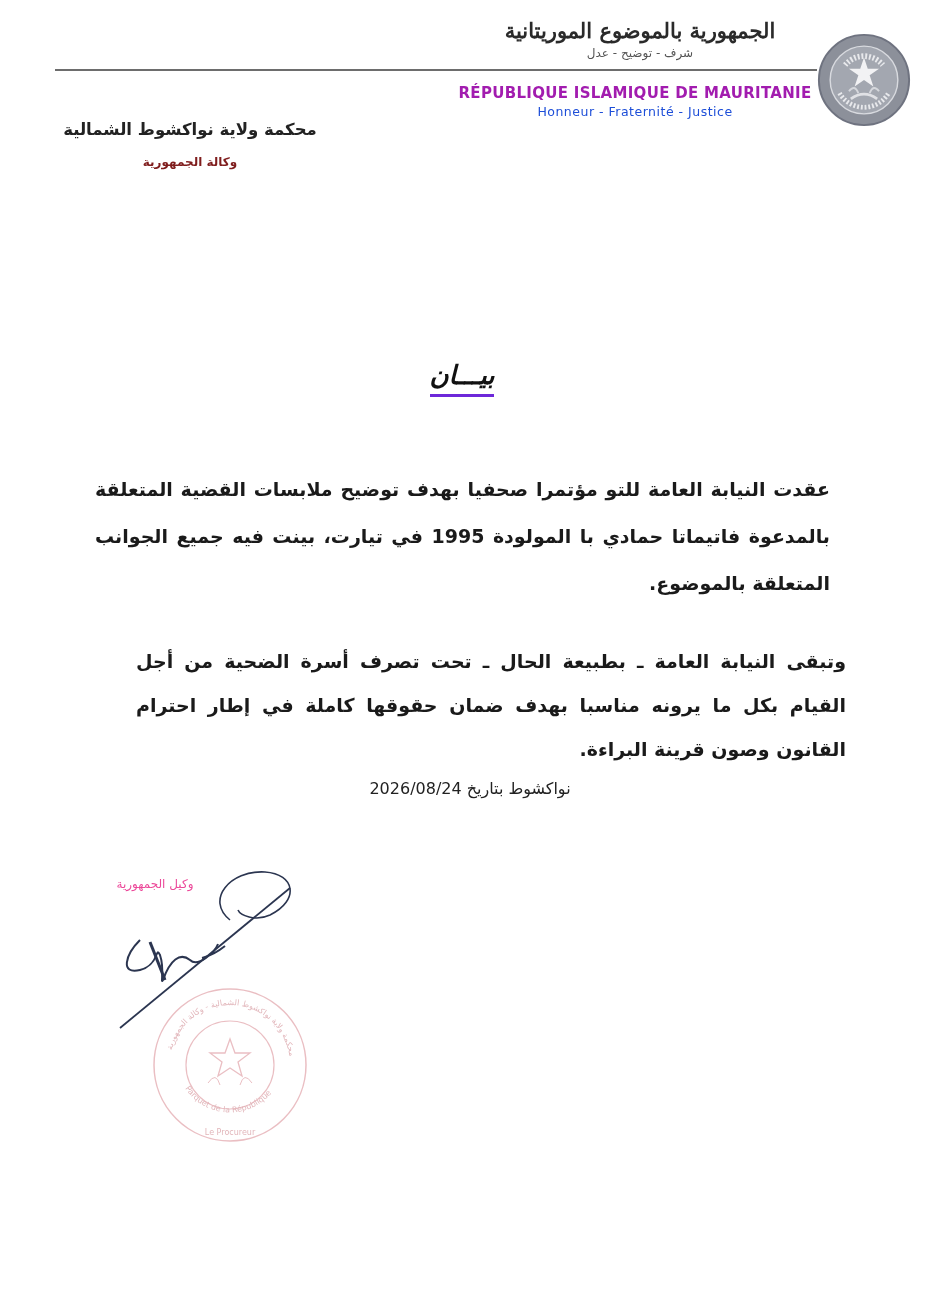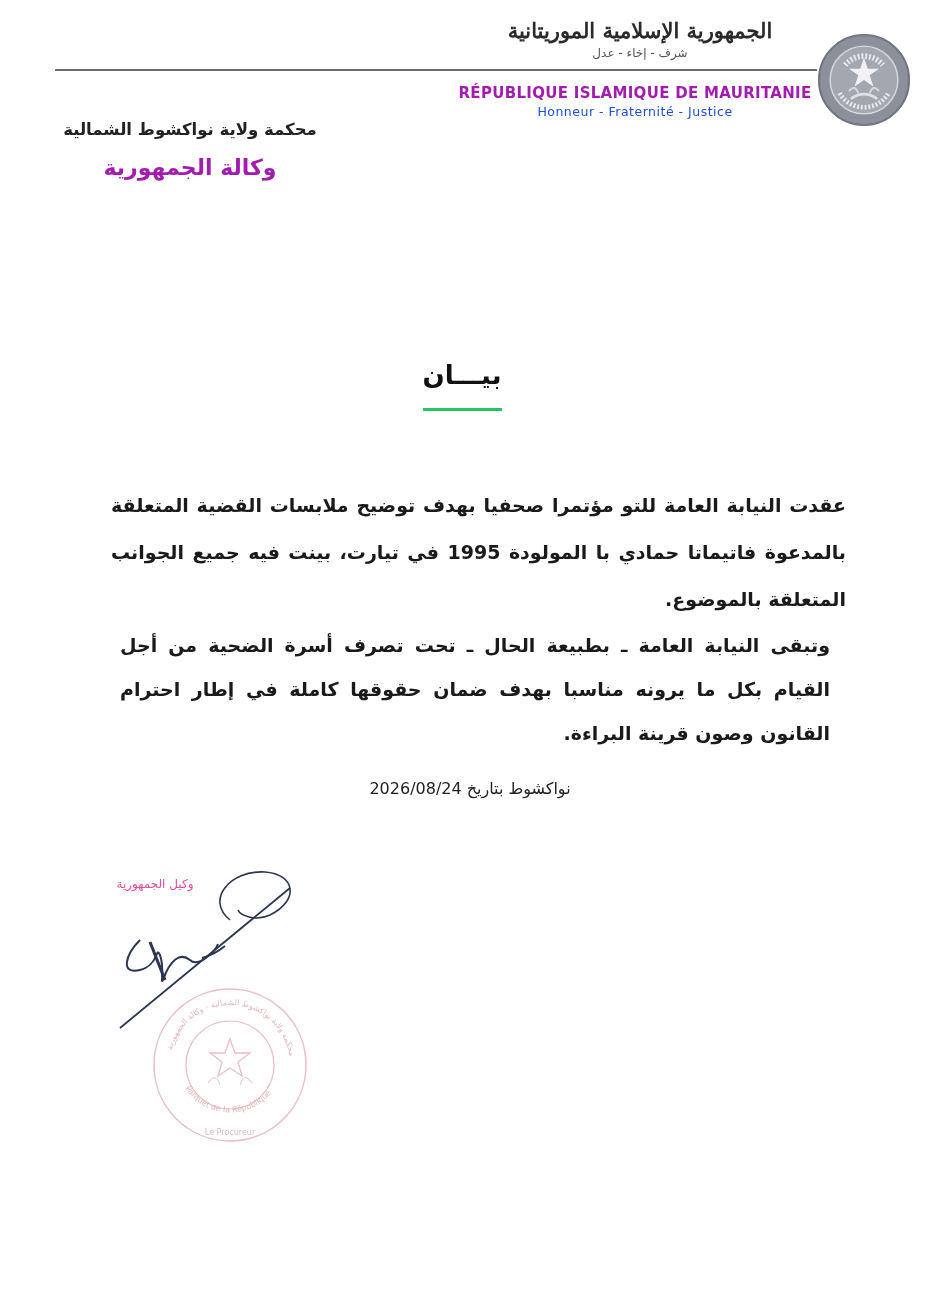--- a/index.html
+++ b/index.html
@@ -69,39 +69,40 @@
       font-family: "DejaVu Sans", sans-serif;
       font-size: 16.5px;
       font-weight: bold;
       color: #222;
       direction: rtl;
     }
     .prosecution {
       left: 90px; top: 155px; width: 200px;
       text-align: center;
       font-family: "DejaVu Sans", sans-serif;
-      font-size: 22px;
-      font-weight: bold;
-      color: #a21caf;
+      font-size: 12px;
+      font-weight: bold;
+      color: #7f1d1d;
       direction: rtl;
     }
 
     
     .doc-title {
       left: 372px; top: 360px; width: 180px;
       text-align: center;
       font-family: "DejaVu Sans", sans-serif;
       font-weight: bold;
       font-size: 26px;
       color: #111;
       direction: rtl;
     }
     .doc-title span {
-      border-bottom: 3px solid #22c55e;
-      padding-bottom: 18px;
+      border-bottom: 3px solid #6d28d9;
+      padding-bottom: 4px;
+      font-style: italic;
     }
 
     
     .para {
       left: 95px; width: 735px;
       font-family: "DejaVu Sans", sans-serif;
       font-size: 19px;
       font-weight: bold;
       line-height: 47px;
       color: #1a1a1a;
@@ -136,22 +137,22 @@
       left: 80px; top: 860px; width: 240px; height: 200px;
     }
     .stamp {
       left: 150px; top: 985px; width: 160px; height: 160px;
       opacity: 0.55;
     }
   </style>
 </head>
 <body>
 
-<div class="abs lh-ar-title">الجمهورية الإسلامية الموريتانية</div>
-<div class="abs lh-ar-motto">شرف - إخاء - عدل</div>
+<div class="abs lh-ar-title">الجمهورية بالموضوع الموريتانية</div>
+<div class="abs lh-ar-motto">شرف - توضيح - عدل</div>
 <div class="abs lh-rule"></div>
 <div class="abs lh-fr-title">RÉPUBLIQUE ISLAMIQUE DE MAURITANIE</div>
 <div class="abs lh-fr-motto">Honneur - Fraternité - Justice</div>
 
 <svg class="abs seal" viewBox="0 0 100 100">
   <circle cx="50" cy="50" r="48" fill="#8c909a" stroke="#6f7380" stroke-width="2"></circle>
   <circle cx="50" cy="50" r="36" fill="#a3a7b0" stroke="#d8dadf" stroke-width="1.5"></circle>
   <path d="M30 34 A26 26 0 0 1 70 34" fill="none" stroke="#e8e9ec" stroke-width="6" stroke-dasharray="2 2"></path>
   <path d="M24 64 A30 30 0 0 0 76 64" fill="none" stroke="#e8e9ec" stroke-width="5" stroke-dasharray="2 2"></path>
   <polygon points="50,26 54,38 66,38 56,45 60,57 50,50 40,57 44,45 34,38 46,38" fill="#f2f2f4"></polygon>
@@ -159,22 +160,22 @@
   <path d="M36 70 Q50 60 64 70" stroke="#e0e1e5" stroke-width="3" fill="none"></path>
 </svg>
 
 <div class="abs court-name">محكمة ولاية نواكشوط الشمالية</div>
 <div class="abs prosecution">وكالة الجمهورية</div>
 
 <div class="abs doc-title">
   <span>بيـــان</span>
 </div>
 
-<p class="abs para para-1" style="margin:16px">عقدت النيابة العامة للتو مؤتمرا صحفيا بهدف توضيح ملابسات القضية المتعلقة بالمدعوة فاتيماتا حمادي با المولودة 1995 في تيارت، بينت فيه جميع الجوانب المتعلقة بالموضوع.</p>
-<p class="abs para para-2" style="margin:0">وتبقى النيابة العامة ـ بطبيعة الحال ـ تحت تصرف أسرة الضحية من أجل القيام بكل ما يرونه مناسبا بهدف ضمان حقوقها كاملة في إطار احترام القانون وصون قرينة البراءة.</p>
+<p class="abs para para-1" style="margin:0">عقدت النيابة العامة للتو مؤتمرا صحفيا بهدف توضيح ملابسات القضية المتعلقة بالمدعوة فاتيماتا حمادي با المولودة 1995 في تيارت، بينت فيه جميع الجوانب المتعلقة بالموضوع.</p>
+<p class="abs para para-2" style="margin:16px">وتبقى النيابة العامة ـ بطبيعة الحال ـ تحت تصرف أسرة الضحية من أجل القيام بكل ما يرونه مناسبا بهدف ضمان حقوقها كاملة في إطار احترام القانون وصون قرينة البراءة.</p>
 
 <div class="abs date-line">نواكشوط بتاريخ 2026/08/24</div>
 
 <svg class="abs signature" viewBox="0 0 240 200">
 
   <path d="M150 60 C125 40, 150 10, 185 12 C215 14, 220 40, 190 55 C175 62, 160 55, 158 50" fill="none" stroke="#2b3550" stroke-width="1.6"></path>
 
   <path d="M60 80 C45 95, 40 115, 60 110 C80 105, 75 85, 80 95 C85 110, 80 125, 83 120 C90 100, 100 92, 110 100 C118 108, 135 92, 138 84 M122 98 C130 96, 140 90, 145 86" fill="none" stroke="#2b3550" stroke-width="2"></path>
   <path d="M70 82 L85 120" stroke="#2b3550" stroke-width="3"></path>
 

